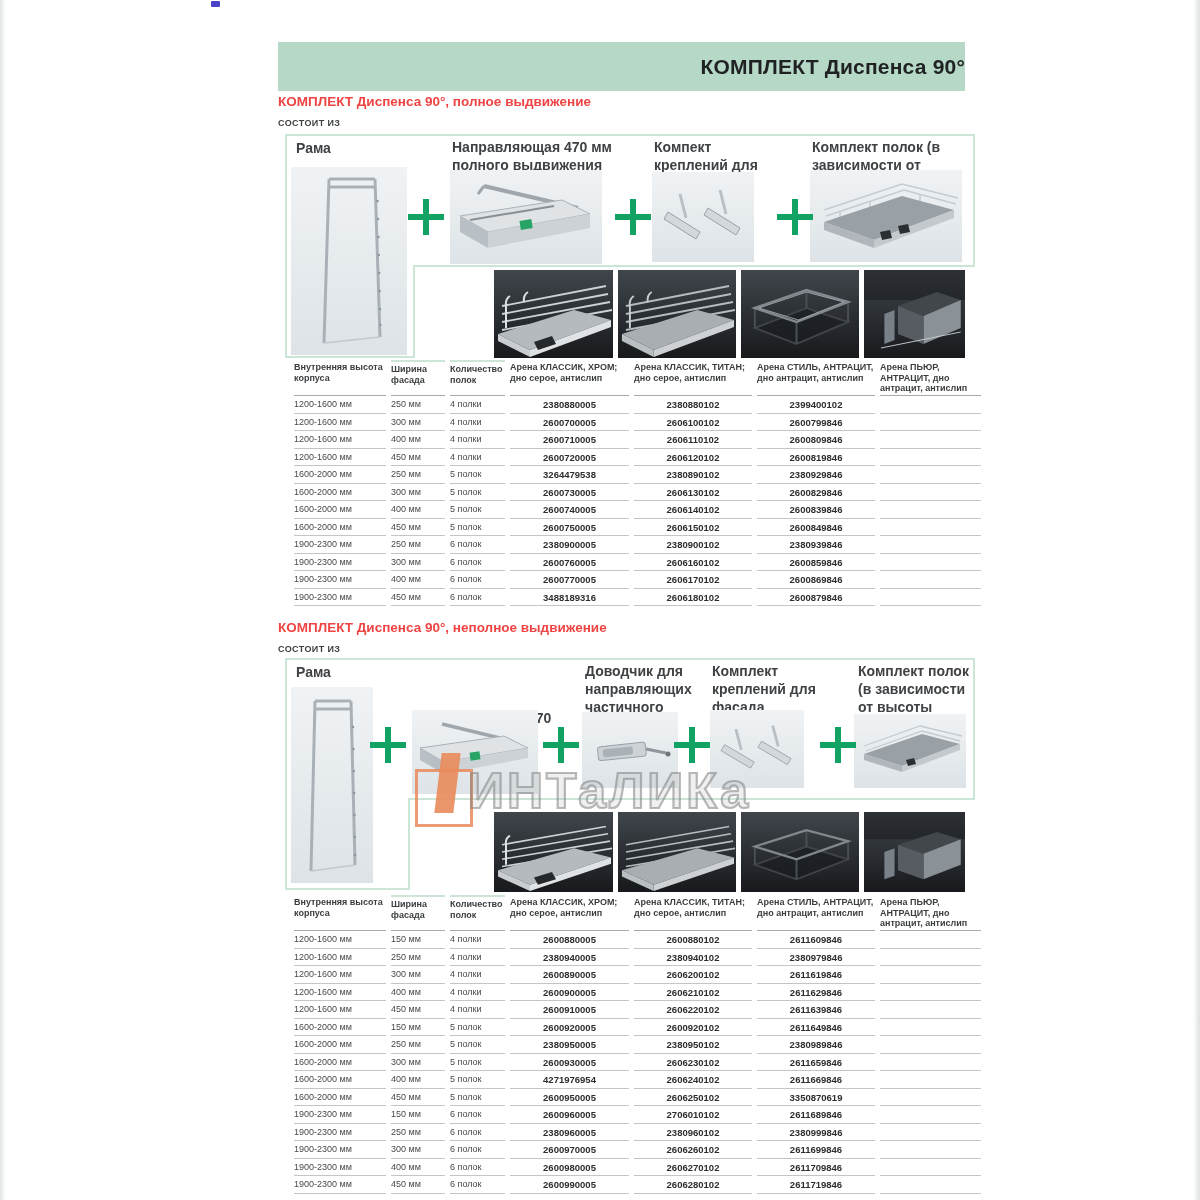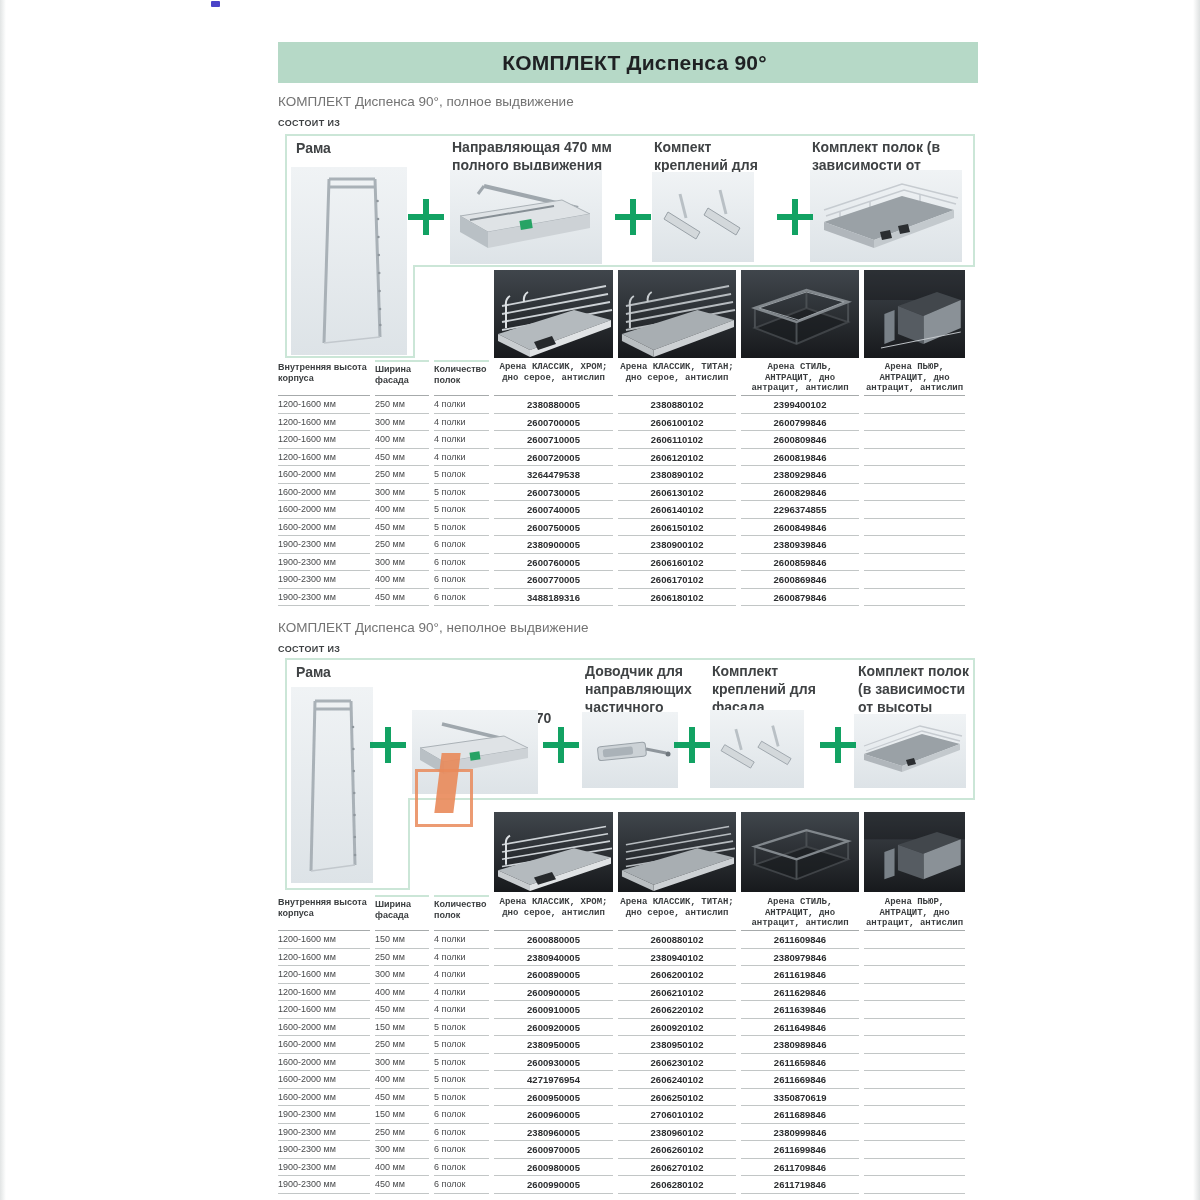--- a/index.html
+++ b/index.html
@@ -4,41 +4,41 @@
 <style>
   html,body{margin:0;padding:0;background:#fff;}
   .page{position:relative;width:1200px;height:1200px;background:#fff;overflow:hidden;
         font-family:"Liberation Sans",sans-serif;color:#2c2e30;}
   .abs{position:absolute;}
   
   .edge-left{left:0;top:0;width:6px;height:1200px;background:linear-gradient(90deg,#e2e5e5,#ffffff);}
   .edge-right{right:0;top:0;width:7px;height:1200px;background:linear-gradient(270deg,#dee1e1,#ffffff);}
   .dot-artifact{left:211px;top:1px;width:9px;height:6px;background:#4a43c8;border-radius:1px;}
   
-  .banner{left:278px;top:42px;width:687px;height:41px;background:#b6d9c7;
-          display:flex;align-items:center;justify-content:center;padding-left:13px;}
+  .banner{left:278px;top:42px;width:687px;height:49px;background:#b6d9c7;
+          display:flex;align-items:center;justify-content:flex-end;}
   .banner span{font-size:21px;font-weight:bold;color:#1f2123;letter-spacing:.2px;}
-  .sec-title{font-size:13.5px;font-weight:normal;color:#737373;white-space:nowrap;}
+  .sec-title{font-size:13.5px;font-weight:bold;color:#ef4444;white-space:nowrap;}
   .consists{font-size:9px;font-weight:bold;color:#3c3f41;text-transform:uppercase;letter-spacing:.4px;}
   
   .boxA{border:2px solid #cbe6d7;border-bottom:none;box-sizing:border-box;}
   .boxB{border:2px solid #cbe6d7;border-top:none;box-sizing:border-box;}
   .strip{background:#cbe6d7;height:2px;}
   .comp-label{font-size:14px;font-weight:bold;color:#3f4244;line-height:1.28;}
   .plus{width:36px;height:36px;}
   .plus::before{content:"";position:absolute;left:0;top:15px;width:36px;height:6px;background:#12a263;}
   .plus::after{content:"";position:absolute;left:15px;top:0;width:6px;height:36px;background:#12a263;}
   .imgbox svg{display:block;width:100%;height:100%;}
   
   .ktable{width:687px;}
-  .t-head,.t-row{display:grid;grid-template-columns:92px 54px 55px 119px 118px 118px 101px;column-gap:5px;}
+  .t-head,.t-row{display:grid;grid-template-columns:92px 54px 55px 119px 118px 118px 101px;column-gap:5px;margin-left:16px;}
   .t-head .th{height:36px;box-sizing:border-box;padding-top:2px;font-size:9px;font-weight:bold;
               color:#3b3e40;line-height:1.18;border-bottom:1px solid #a6aaab;text-align:left;}
   .t-head .th.c1,.t-head .th.c2{border-top:2px solid #cbe6d7;}
-  .t-head .th.c3,.t-head .th.c4,.t-head .th.c5,.t-head .th.c6{text-align:center;font-family:Liberation Mono, monospace;}
+  .t-head .th.c3,.t-head .th.c4,.t-head .th.c5,.t-head .th.c6{text-align:left;}
   .t-row .td{height:17.5px;box-sizing:border-box;line-height:17px;font-size:9px;color:#47494b;
              border-bottom:1px solid #c2c6c6;white-space:nowrap;overflow:hidden;}
   .t-row .td.c3,.t-row .td.c4,.t-row .td.c5,.t-row .td.c6{font-weight:bold;font-size:9.5px;color:#2b2d2f;text-align:center;}
   
   .wm-text{font-size:50px;font-weight:bold;letter-spacing:3px;color:rgba(170,170,170,.18);
            -webkit-text-stroke:2.2px rgba(128,128,128,.55);white-space:nowrap;z-index:60;}
   .wm-logo{z-index:60;}
   .wm-logo .sq{position:absolute;left:2px;top:16px;width:52px;height:52px;border:3px solid rgba(233,138,90,.85);}
   .wm-logo .bar{position:absolute;left:25px;top:0;width:19px;height:60px;background:rgba(233,138,90,.9);transform:skewX(-7deg);}
   .thumb{z-index:5;}
@@ -269,21 +269,21 @@
             <div class="td c4">2606130102</div>
             <div class="td c5">2600829846</div>
             <div class="td c6"></div>
           </div>
           <div class="t-row">
             <div class="td c0">1600-2000 мм</div>
             <div class="td c1">400 мм</div>
             <div class="td c2">5 полок</div>
             <div class="td c3">2600740005</div>
             <div class="td c4">2606140102</div>
-            <div class="td c5">2296374855</div>
+            <div class="td c5">2600839846</div>
             <div class="td c6"></div>
           </div>
           <div class="t-row">
             <div class="td c0">1600-2000 мм</div>
             <div class="td c1">450 мм</div>
             <div class="td c2">5 полок</div>
             <div class="td c3">2600750005</div>
             <div class="td c4">2606150102</div>
             <div class="td c5">2600849846</div>
             <div class="td c6"></div>
@@ -613,13 +613,14 @@
             <div class="td c6"></div>
           </div>
         </div>
     </div>
   </div>
 
   <div class="abs wm-logo" style="left:413px;top:753px;width:70px;height:75px;">
     <div class="sq"></div>
       <div class="bar"></div>
   </div>
+  <div class="abs wm-text" style="left:468px;top:762px;">ИНТаЛИКа</div>
 </div>
 
 </body></html>

